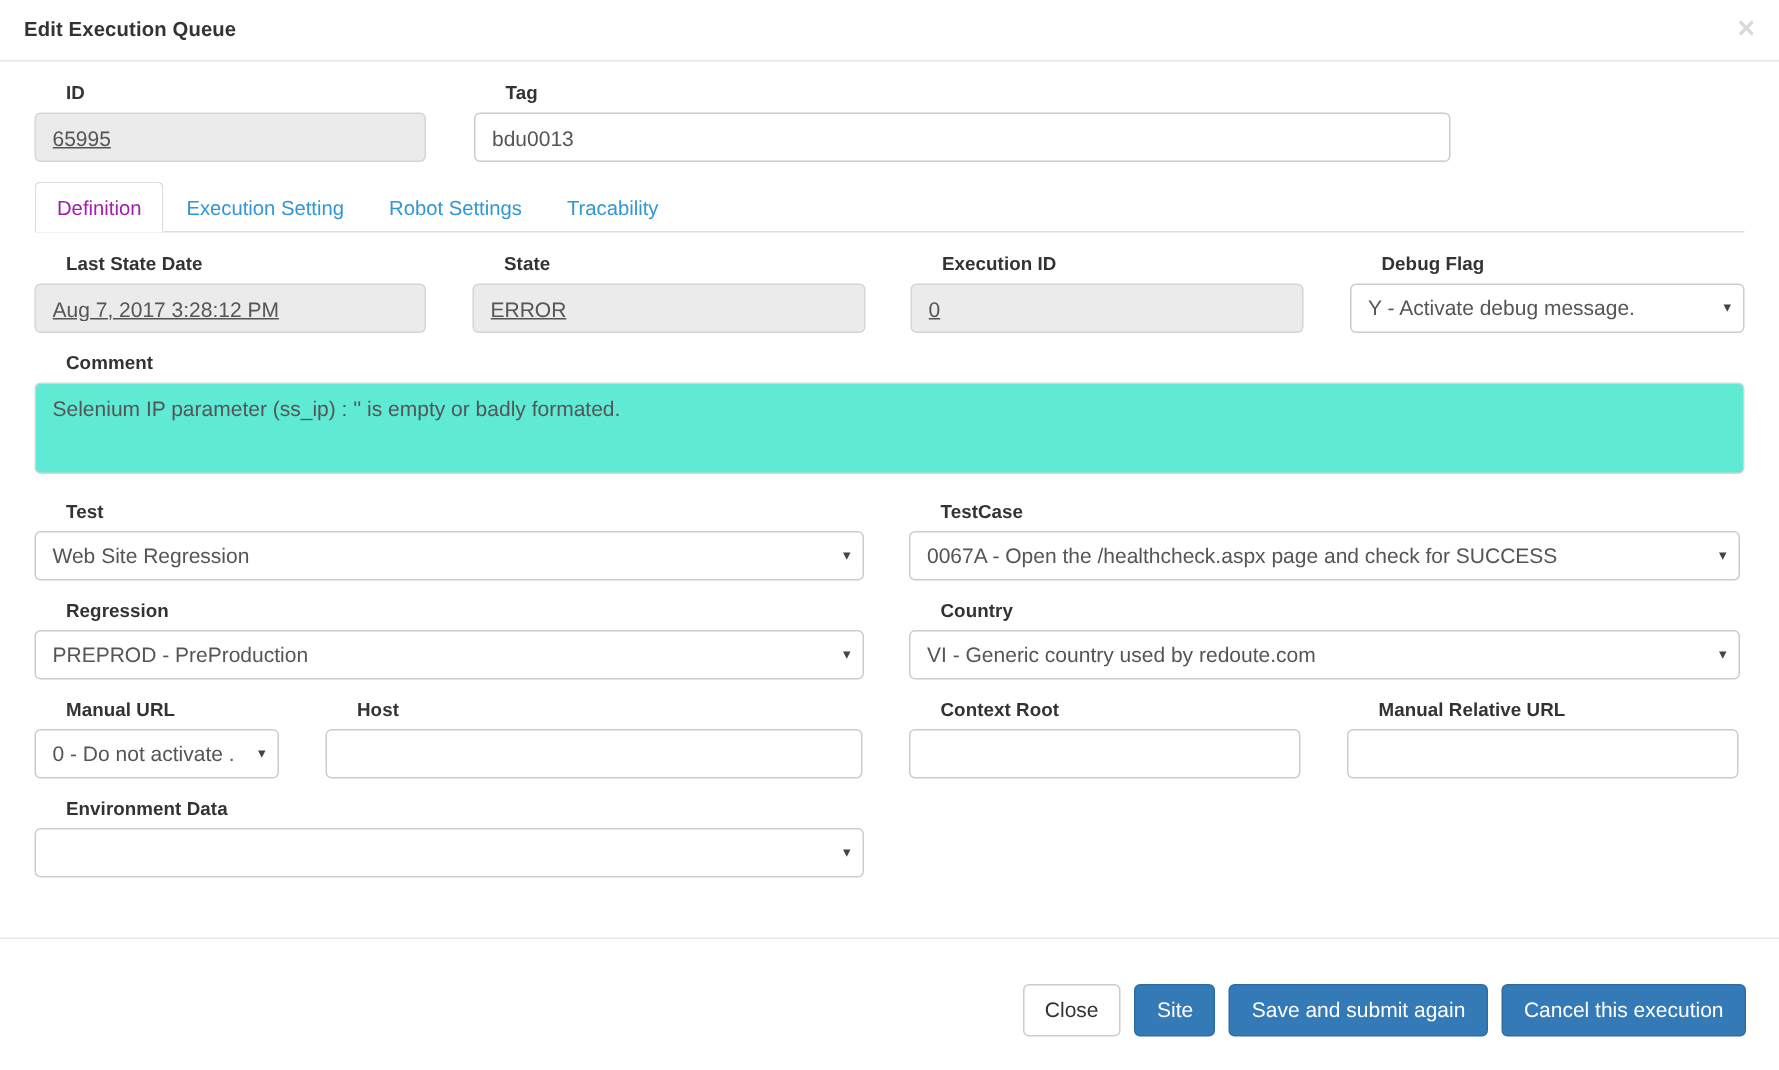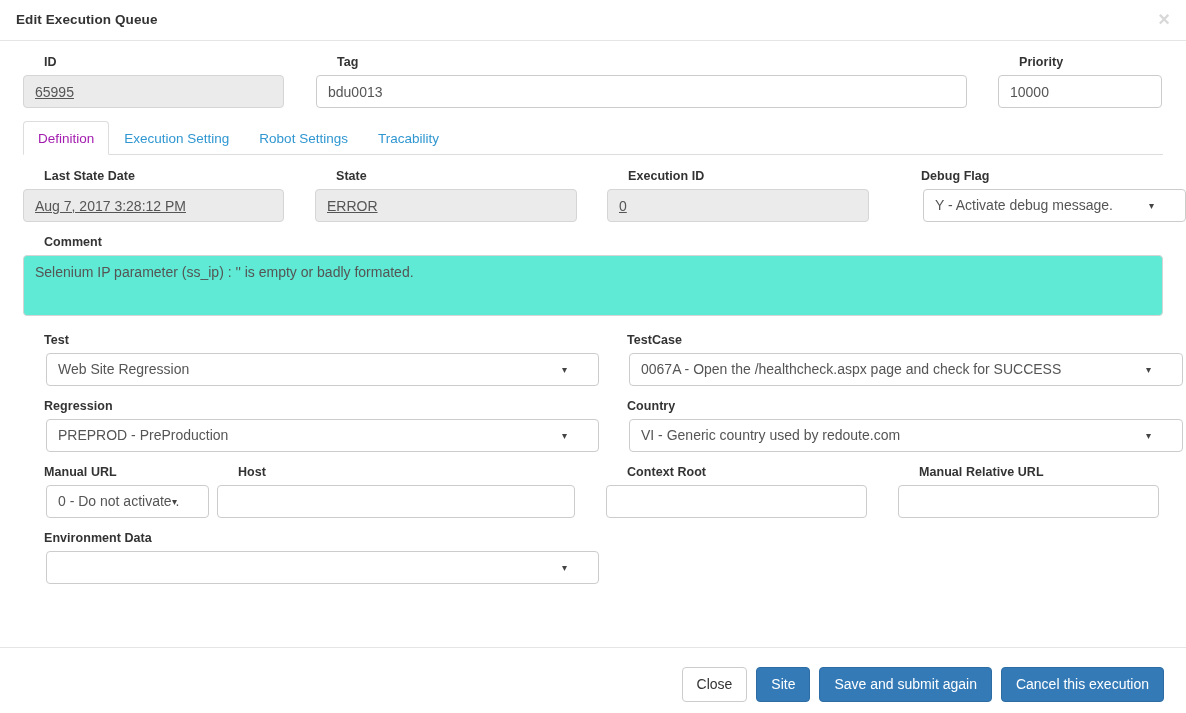--- a/index.html
+++ b/index.html
@@ -114,21 +114,20 @@
     pointer-events: none;
     line-height: 1;
   }
   .ctrl.select {
     padding-right: 24px;
     white-space: nowrap;
     overflow: hidden;
     text-overflow: clip;
     display: flex;
     align-items: center;
-    margin-left: 23px;
   }
 
   textarea.ctrl {
     height: 61px;
     resize: none;
     background: #5eead4;
     border-color: #d5d5d5;
     padding: 7px 11px;
     overflow: hidden;
   }
@@ -161,21 +160,21 @@
   .nav-tabs li.active a {
     color: #a21caf;
     background: #ffffff;
     border-color: #dddddd #dddddd #ffffff;
     cursor: default;
   }
 
   
   .modal-footer {
     flex: 0 0 auto;
-    height: 66px;
+    height: 88px;
     border-top: 1px solid #e5e5e5;
     display: flex;
     align-items: center;
     justify-content: flex-end;
     padding: 8px 22px 0 0;
     gap: 9px;
   }
   .btn {
     font-family: "Liberation Sans", sans-serif;
     font-size: 14px;
@@ -232,24 +231,20 @@
   <div class="modal-body">
 
     <div class="row">
       <div class="form-group c-id">
         <label class="ctrl-label">ID</label>
         <input class="ctrl readonly" type="text" readonly="" value="65995" style="">
       </div>
       <div class="form-group c-tag">
         <label class="ctrl-label">Tag</label>
         <input class="ctrl" type="text" value="bdu0013" style="">
-      </div>
-      <div class="form-group c-prio">
-        <label class="ctrl-label">Priority</label>
-        <input class="ctrl" type="text" value="10000" style="">
       </div>
     </div>
 
     <ul class="nav-tabs">
       <li class="active">
         <a>Definition</a>
       </li>
       <li>
         <a>Execution Setting</a>
       </li>

